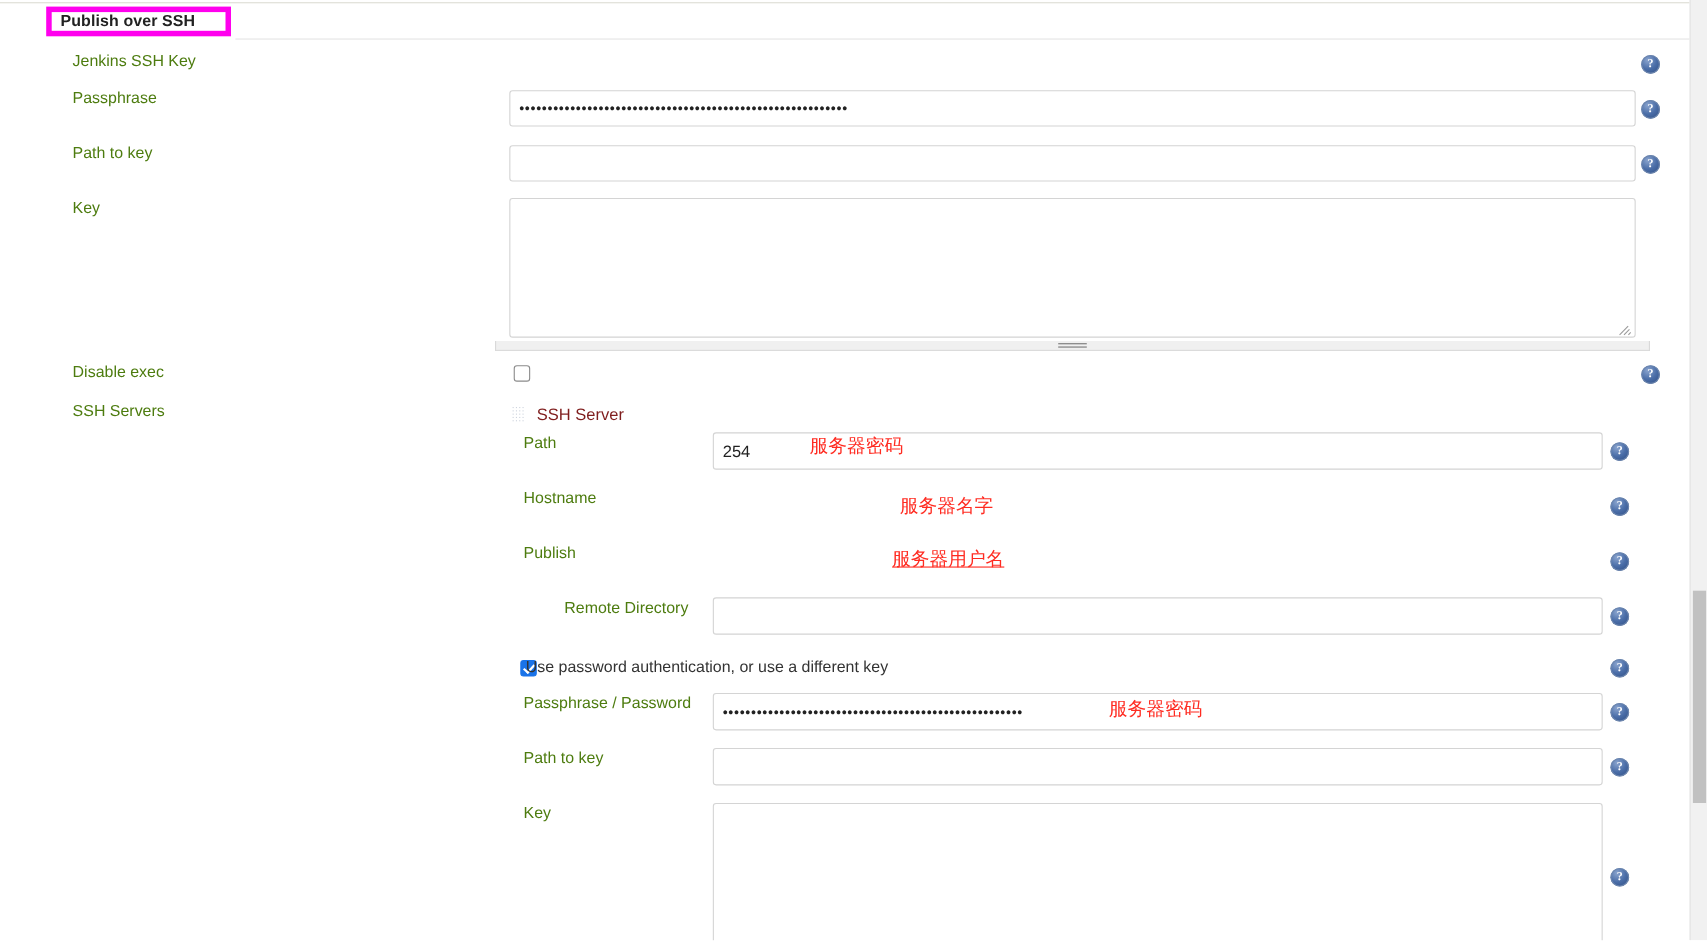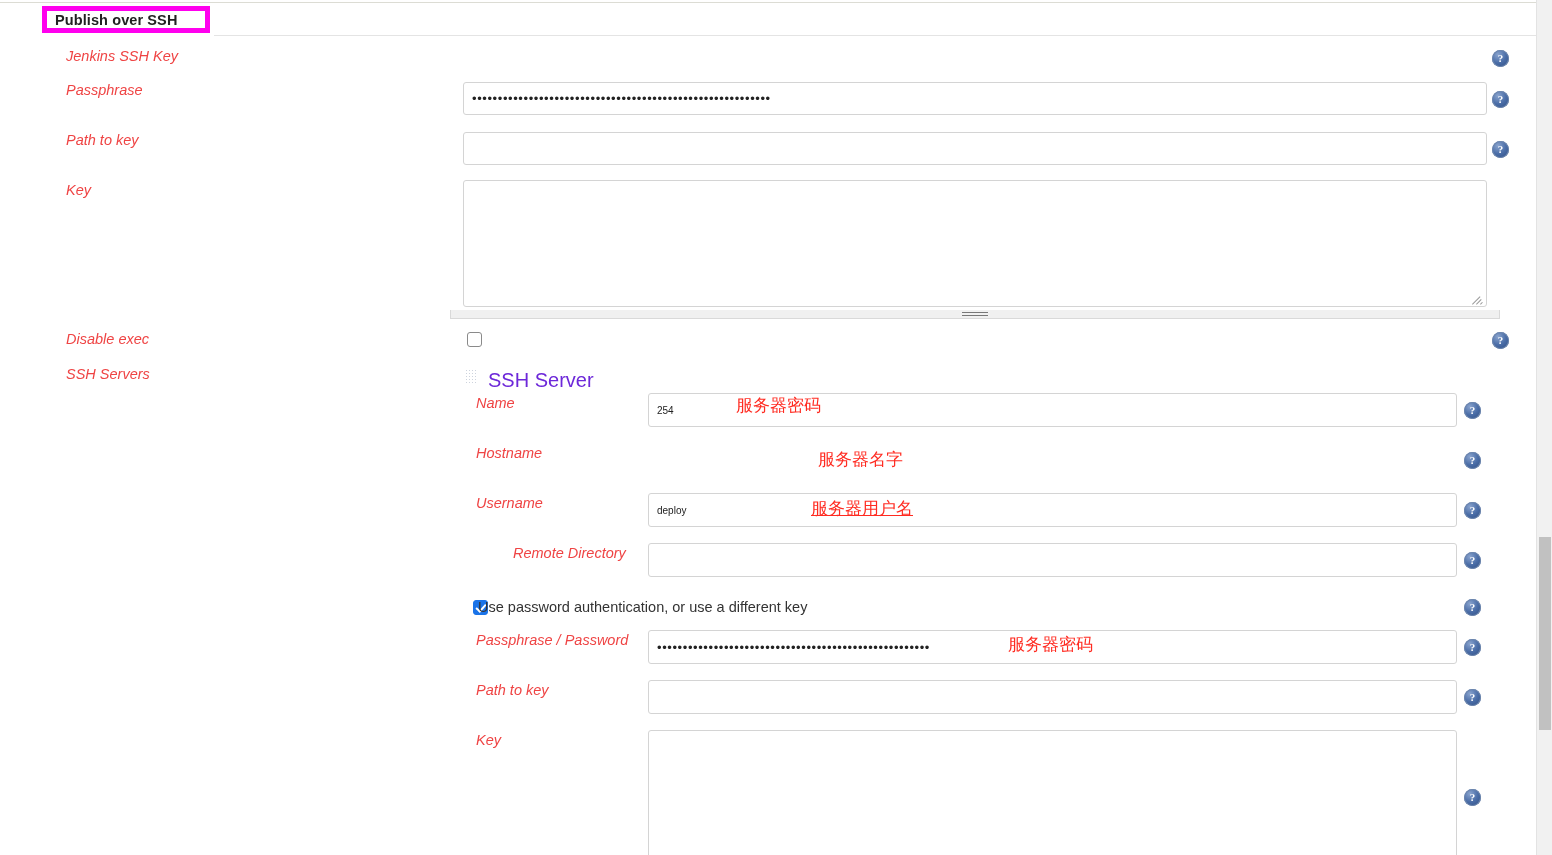--- a/index.html
+++ b/index.html
@@ -45,33 +45,32 @@
   }
   .head-rule {
     position: absolute;
     left: 214px; top: 35px;
     width: 1323px; height: 1px;
     background: #e4e4e4;
   }
   .lbl {
     position: absolute;
     font-size: 14.5px;
-    color: #ef4444;
-    white-space: nowrap;
-    font-style: italic;
+    color: #4d7c0f;
+    white-space: nowrap;
   }
 
   
   .inp {
     position: absolute;
     box-sizing: border-box;
     border: 1px solid #d4d4d4;
     border-radius: 3px;
     background: #ffffff;
-    font-size: 10px;
+    font-size: 15px;
     color: #222222;
     padding: 0 8px;
     font-family: "Liberation Sans", sans-serif;
     outline: none;
   }
   .inp.pw {
     letter-spacing: .6px;
     font-size: 13px;
   }
   .ta {
@@ -175,22 +174,22 @@
     width: 11px; height: 15px;
     cursor: move;
   }
   .drag-handle i {
     position: absolute;
     width: 1px; height: 1px;
     background: #cdd3dd;
   }
   .block-title {
     position: absolute;
-    font-size: 20px;
-    color: #6d28d9;
+    font-size: 15px;
+    color: #7f1d1d;
     white-space: nowrap;
   }
 
   
   .anno {
     position: absolute;
     color: #ff2b21;
     font-size: 17px;
     white-space: nowrap;
     font-family: "DejaVu Sans", sans-serif;
@@ -281,31 +280,30 @@
       <i style="left:3px;top:9px"></i>
       <i style="left:6px;top:9px"></i>
       <i style="left:9px;top:9px"></i>
     <i style="left:0;top:12px"></i>
       <i style="left:3px;top:12px"></i>
       <i style="left:6px;top:12px"></i>
       <i style="left:9px;top:12px"></i>
   </div>
   <div class="block-title" style="left:488px; top:369px;">SSH Server</div>
 
-  <div class="lbl" style="left:476px; top:395px;">Name</div>
+  <div class="lbl" style="left:476px; top:395px;">Path</div>
   <input class="inp" style="left: 648px; top: 393px; width: 809px; height: 34px;" value="254">
   <div class="anno" style="left:736px; top:394px;">服务器密码</div>
   <div class="help" style="left:1464px; top:402px;">?</div>
 
   <div class="lbl" style="left:476px; top:445px;">Hostname</div>
   <div class="anno" style="left:818px; top:448px;">服务器名字</div>
   <div class="help" style="left:1464px; top:452px;">?</div>
 
-  <div class="lbl" style="left:476px; top:495px;">Username</div>
-  <input class="inp" style="left: 648px; top: 493px; width: 809px; height: 34px;" value="deploy">
+  <div class="lbl" style="left:476px; top:495px;">Publish</div>
   <div class="anno" style="left:811px; top:497px;text-decoration:underline;">服务器用户名</div>
   <div class="help" style="left:1464px; top:502px;">?</div>
 
   <div class="lbl" style="left:476px; top:545px;margin-left:37px;">Remote Directory</div>
   <input class="inp" style="left: 648px; top: 543px; width: 809px; height: 34px;" value="">
   <div class="help" style="left:1464px; top:552px;">?</div>
 
   <div class="cb on" style="left:473px; top:600px;"></div>
   <div class="cb-label" style="left:478px; top:599px;">Use password authentication, or use a different key</div>
   <div class="help" style="left:1464px; top:599px;">?</div>

